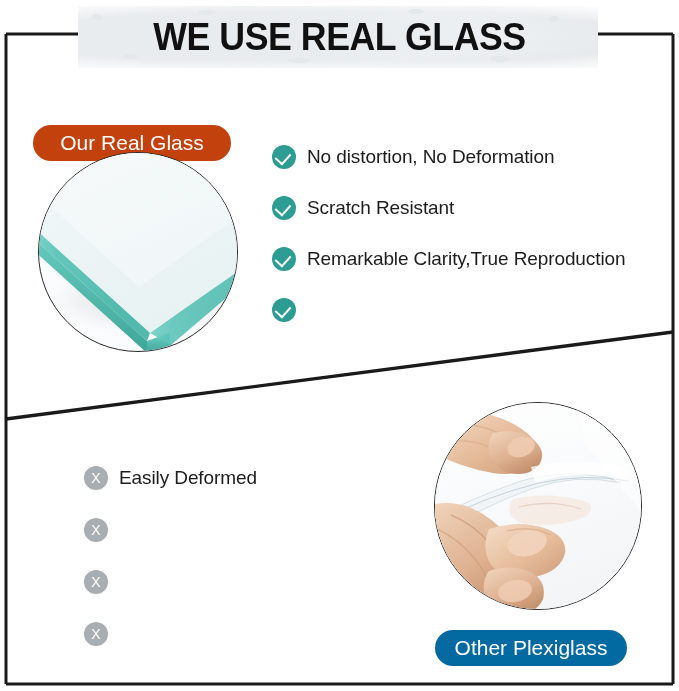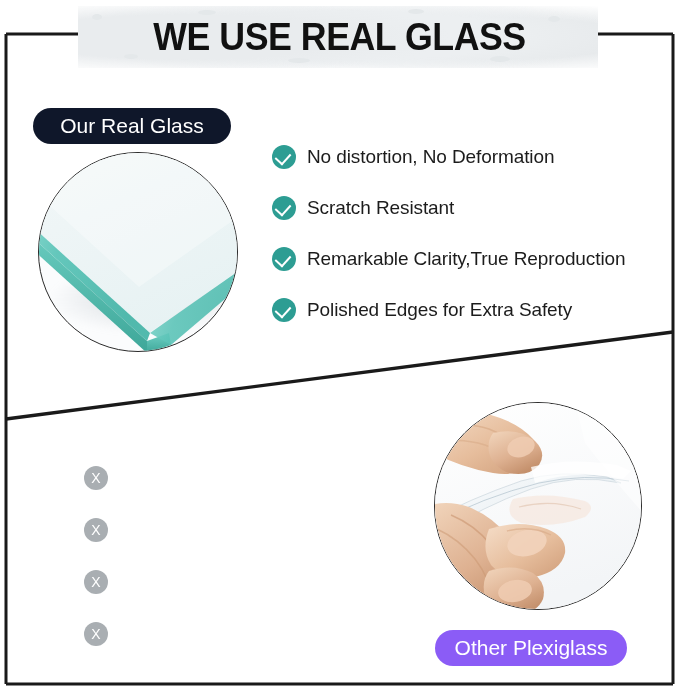--- a/index.html
+++ b/index.html
@@ -45,26 +45,26 @@
     position:absolute;
     display:flex;align-items:center;justify-content:center;
     color:#ffffff;
     font-size:21px;
     border-radius:999px;
     white-space:nowrap;
     padding:0 16px;
     box-sizing:border-box;
   }
   .badge-teal{
-    left:33px;top:108px;width:198px;height:36px;
-    background:#0f172a;
+    left:33px;top:125px;width:198px;height:36px;
+    background:#c2410c;
   }
   .badge-gray{
     left:435px;top:630px;width:192px;height:36px;
-    background:#8b5cf6;
+    background:#0369a1;
   }
 
   
   .photo{
     position:absolute;border-radius:50%;overflow:hidden;
     border:1.4px solid #2b2b2b;
     box-sizing:border-box;
   }
   .photo-glass{left:38px;top:152px;width:200px;height:200px;background:#fbfcfd;}
   .photo-plexi{left:434px;top:402px;width:208px;height:208px;background:#fdfdfd;}
@@ -193,29 +193,29 @@
     <div class="row">
       <span class="ico ico-check"></span>
       <span class="txt">Scratch Resistant</span>
     </div>
     <div class="row">
       <span class="ico ico-check"></span>
       <span class="txt">Remarkable Clarity,True Reproduction</span>
     </div>
     <div class="row">
       <span class="ico ico-check"></span>
-      <span class="txt">Polished Edges for Extra Safety</span>
     </div>
   </div>
 
   <div class="list list-cons">
     <div class="row">
       <span class="ico ico-x">
         <span class="xg">X</span>
       </span>
+      <span class="txt txt-con">Easily Deformed</span>
     </div>
     <div class="row">
       <span class="ico ico-x">
         <span class="xg">X</span>
       </span>
     </div>
     <div class="row">
       <span class="ico ico-x">
         <span class="xg">X</span>
       </span>

